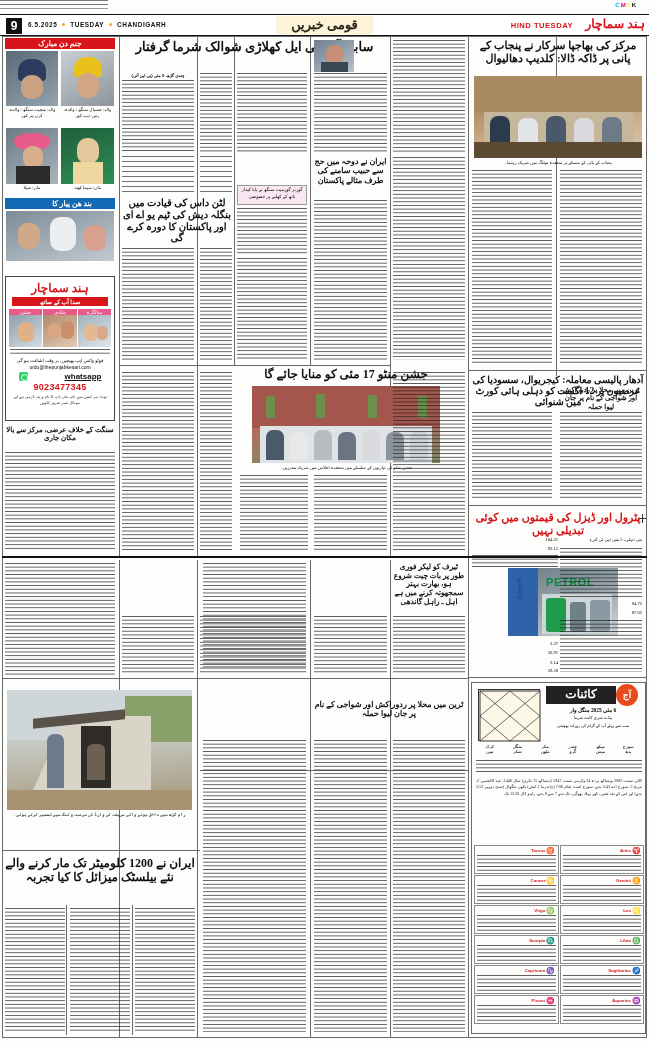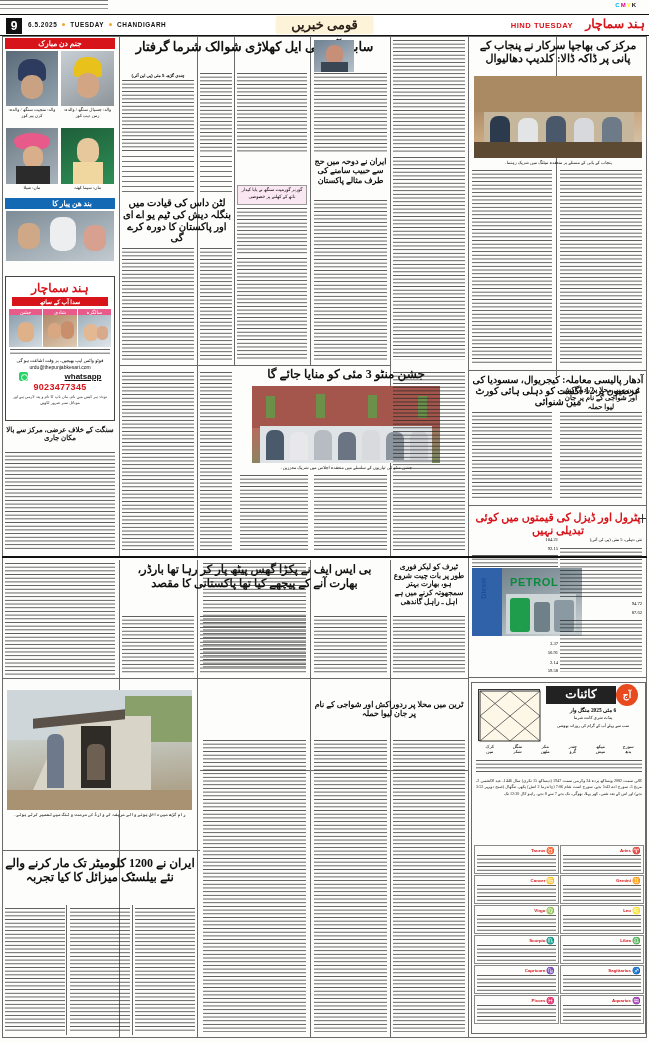--- a/index.html
+++ b/index.html
@@ -130,21 +130,21 @@
   .wa {
     display:flex;align-items:center;justify-content:center;gap:3px;
     font-weight:bold;font-size:8px;color:#111;
   }
   .wa-ic{width:9px;height:9px;border-radius:2px;background:#25d366;position:relative;}
   .wa-ic::after{content:"";position:absolute;left:2px;top:2px;width:5px;height:5px;border:1.1px solid #fff;border-radius:50%;}
   .phone{color:#d8141b;font-weight:bold;font-size:9px;text-align:center;letter-spacing:.3px;}
   .mail{font-size:5px;text-align:center;color:#111;}
 
   
-  .petrol-img{position:absolute;background:linear-gradient(160deg,#6b7a84 0%,#8c9aa2 40%,#cfd6d8 100%);overflow:hidden;}
+  .petrol-img{position:absolute;background:linear-gradient(160deg,#6b7a84 0%,#8c9aa2 40%,#cfd6d8 100%);overflow:hidden;margin-left:36px;}
   .petrol-word{position:absolute;color:#0a8a3c;font-weight:bold;font-size:11px;letter-spacing:.6px;font-family:"Liberation Sans",sans-serif;}
   .diesel-word{position:absolute;color:#1a4fa0;font-weight:bold;font-size:7px;writing-mode:vertical-rl;transform:rotate(180deg);}
 
   
   .kundli{position:absolute;border:1px solid #333;background:#fff;}
   .aaj{
     position:absolute;border-radius:50%;background:#e8491d;color:#fff;
     font-weight:bold;font-family:"Liberation Serif",serif;
     display:flex;align-items:center;justify-content:center;direction:rtl;
   }
@@ -297,21 +297,21 @@
   <div class="tintbox" style="left:237px;top:185px;width:70px;height:20px;"></div>
   <div style="position:absolute;left:239px;top:187px;width:66px;font-size:4.6px;direction:rtl;text-align:center;line-height:1.5;font-family:'Liberation Serif',serif;">گورنر گورمیت سنگھ نے بابا کیدار ناتھ کے کھلنے پر خصوصی</div>
   <div class="lines dense" style="position:absolute;left:237px;top:208px;width:70px;height:46px;"></div>
 
   <div class="hl" style="position:absolute;left:314px;top:157px;width:73px;font-size:8px;">ایران نے دوحہ میں حج سے حبیب سامنے کی طرف مثالے پاکستان</div>
   <div class="lines dense" style="position:absolute;left:314px;top:200px;width:73px;height:160px;"></div>
 
   <div class="lines dense" style="position:absolute;left:237px;top:258px;width:70px;height:102px;"></div>
 
   <div class="hl" style="position:absolute;left:240px;top:367px;width:212px;font-size:12px;">
-    <span>جشن منٹو 3 مئی کو منایا جائے گا</span>
+    <span>جشن منٹو 17 مئی کو منایا جائے گا</span>
   </div>
   <div class="photo" style="left:252px;top:386px;width:188px;height:77px;background:linear-gradient(175deg,#9b5a52 0%,#b56b5e 45%,#7d8f63 100%);">
     <div style="position:absolute;left:0;top:0;width:100%;height:42px;background:#a4564c;"></div>
     <div style="position:absolute;left:14px;top:10px;width:9px;height:22px;background:#6c8f4a;"></div>
     <div style="position:absolute;left:64px;top:8px;width:9px;height:24px;background:#6c8f4a;"></div>
     <div style="position:absolute;left:116px;top:9px;width:9px;height:23px;background:#6c8f4a;"></div>
     <div style="position:absolute;left:166px;top:10px;width:9px;height:22px;background:#6c8f4a;"></div>
     <div style="position:absolute;left:8px;top:40px;width:172px;height:37px;background:#dfe3e6;"></div>
     <div style="position:absolute;left:14px;top:44px;width:18px;height:30px;background:#4a5a6b;border-radius:7px 7px 0 0;"></div>
     <div style="position:absolute;left:38px;top:46px;width:18px;height:28px;background:#e8e8ea;border-radius:7px 7px 0 0;"></div>
@@ -495,21 +495,20 @@
       <span style="position:absolute;right:12px;top:2px;color:#d8141b;font-weight:bold;font-size:4.4px;direction:ltr;">Aquarius</span>
       <div class="lines dense" style="position:absolute;left:2px;top:9px;right:2px;height:18px;"></div>
     </div>
     <div style="position:relative;border:1px solid #8a8a8a;height:29px;padding:1px 2px;">
       <span style="position:absolute;right:2px;top:1px;font-size:7px;">♓</span>
       <span style="position:absolute;right:12px;top:2px;color:#d8141b;font-weight:bold;font-size:4.4px;direction:ltr;">Pisces</span>
       <div class="lines dense" style="position:absolute;left:2px;top:9px;right:2px;height:18px;"></div>
     </div>
   </div>
 
-  <div class="hl" style="position:absolute;left:122px;top:563px;width:265px;font-size:11.5px;">بی ایس ایف نے پکڑا گھس پیٹھ پار کر رہا تھا بارڈر، بھارت آنے کے پیچھے کیا تھا پاکستانی کا مقصد</div>
   <div class="lines dense" style="position:absolute;left:122px;top:616px;width:72px;height:58px;"></div>
   <div class="lines dense" style="position:absolute;left:200px;top:616px;width:106px;height:58px;"></div>
   <div class="lines dense" style="position:absolute;left:314px;top:616px;width:73px;height:58px;"></div>
 
   <div class="hl" style="position:absolute;left:393px;top:563px;width:72px;font-size:7.4px;">ٹیرف کو لیکر فوری طور پر بات چیت شروع ہو، بھارت بہتر سمجھوتہ کرنے میں ہے اہل ـ راہل گاندھی</div>
   <div class="lines dense" style="position:absolute;left:393px;top:616px;width:72px;height:58px;"></div>
 
   <div class="lines dense" style="position:absolute;left:5px;top:563px;width:110px;height:112px;"></div>
 
   <div class="photo" style="left:7px;top:690px;width:185px;height:120px;background:linear-gradient(175deg,#b8c4cc 0%,#c9cfca 35%,#a49477 100%);">

